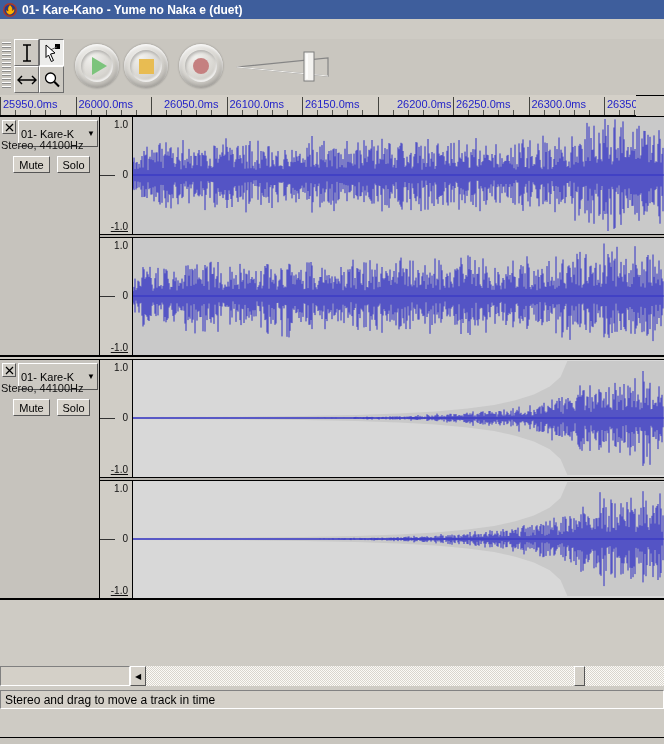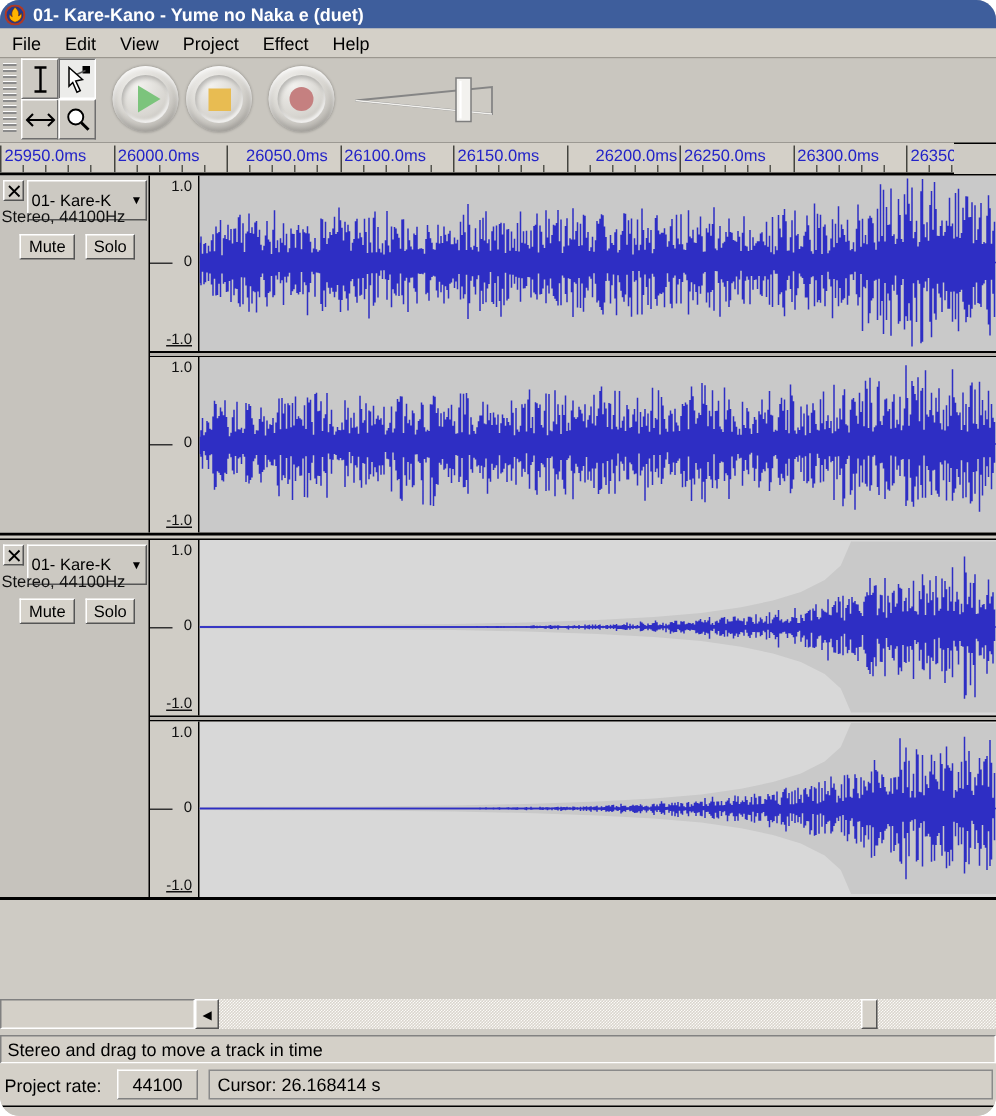--- a/index.html
+++ b/index.html
@@ -1,17 +1,17 @@
 <!DOCTYPE html>
 <html><head>
 <meta charset="utf-8">
 <style>
   html,body{margin:0;padding:0;}
   #win{position:relative;width:664px;height:744px;background:#cecbc4;overflow:hidden;
-       font-family:"Liberation Sans",sans-serif;border-radius:13px;-webkit-font-smoothing:none;}
+       font-family:"Liberation Sans",sans-serif;-webkit-font-smoothing:none;}
   
   #titlebar{position:absolute;left:0;top:0;width:664px;height:19px;background:#3e5e9c;
             display:flex;align-items:center;}
   #titlebar .appicon{margin-left:3px;width:14px;height:14px;flex:0 0 auto;}
   #titlebar .ttl{color:#fff;font-weight:bold;font-size:12px;margin-left:5px;white-space:nowrap;}
   
   #menubar{position:absolute;left:0;top:19px;width:664px;height:19px;background:#d4d0c8;
            border-bottom:1px solid #9b978f;display:flex;align-items:center;font-size:12px;color:#000;}
   #menubar .mitem{padding:0 8px;height:100%;display:flex;align-items:center;cursor:default;}
   
@@ -105,28 +105,20 @@
 
   <div id="titlebar" style="background: rgb(62, 94, 156);">
     <svg class="appicon" viewBox="0 0 14 14">
       <circle cx="7" cy="7" r="7" fill="#b23824"></circle>
       <circle cx="7" cy="7" r="5.6" fill="#223a8c"></circle>
       <path d="M7 1.8 C9 3.8 9.9 5.2 9.3 7.6 C10.6 7.2 10.9 6.2 11.1 5.6 C12 7.6 11.4 10.6 7 11.8 C3.6 10.8 2.6 8.4 3.5 6.4 C4 7.4 4.5 7.9 5.2 8.1 C4.2 5.2 5.6 3.4 7 1.8 Z" fill="#ffb400" stroke="#7a2800" stroke-width="0.4"></path>
     </svg>
     <span class="ttl">01- Kare-Kano - Yume no Naka e (duet)</span>
   </div>
 
-  <div id="menubar">
-    <span class="mitem">File</span>
-    <span class="mitem">Edit</span>
-    <span class="mitem">View</span>
-    <span class="mitem">Project</span>
-    <span class="mitem">Effect</span>
-    <span class="mitem">Help</span>
-  </div>
 
   <div id="toolbar">
     <div class="grip"></div>
 
     <button class="toolbtn" id="tool0" style="left:14px;top:0px">
       <svg width="18" height="20" viewBox="0 0 18 20">
           <path d="M5 2 H13 M9 2 V18 M5 18 H13" stroke="#000" stroke-width="1.6" fill="none"></path>
         </svg>
     </button>
     <button class="toolbtn active" id="tool1" style="left:39px;top:0px">
@@ -330,24 +322,15 @@
       </button>
     <div id="sb-track">
       <div id="sb-thumb" style="left: 428px; width: 11px;"></div>
     </div>
   </div>
 
   <div id="statusbar">
     <span>Stereo and drag to move a track in time</span>
   </div>
 
-  <div id="footer">
-    <span class="flabel">Project rate:</span>
-    <div id="ratebox">
-      <span>44100</span>
-    </div>
-    <div id="cursorbox">
-      <span>Cursor: 26.168414 s</span>
-    </div>
-  </div>
   <div id="bottomline"></div>
   <div id="bottomstrip"></div>
 </div>
 
 </body></html>

